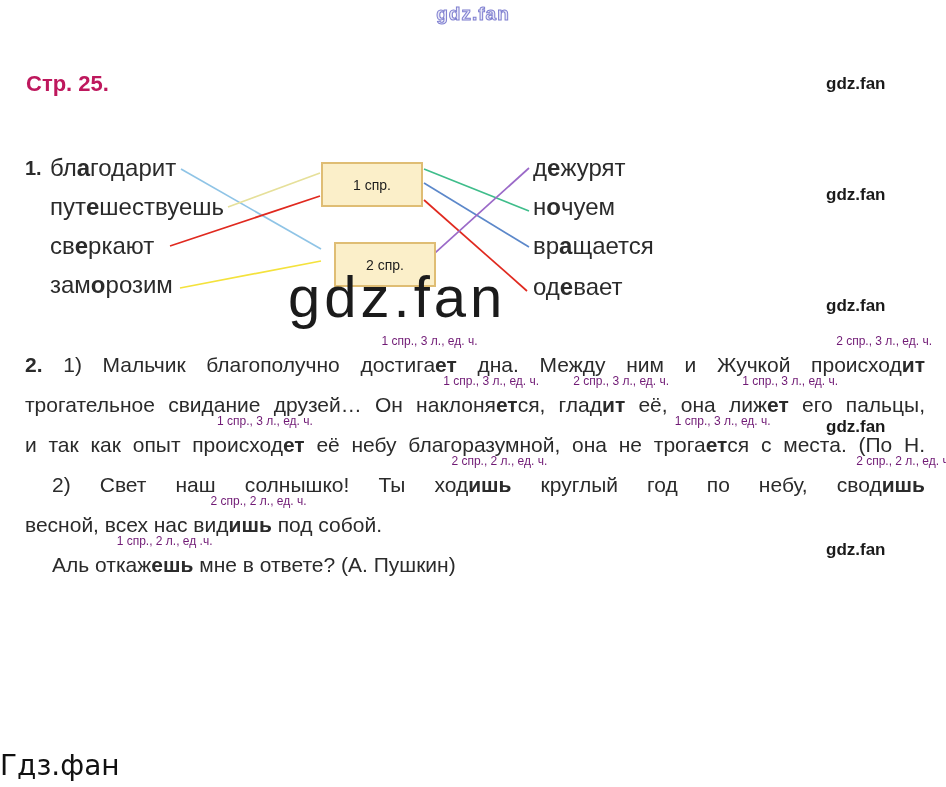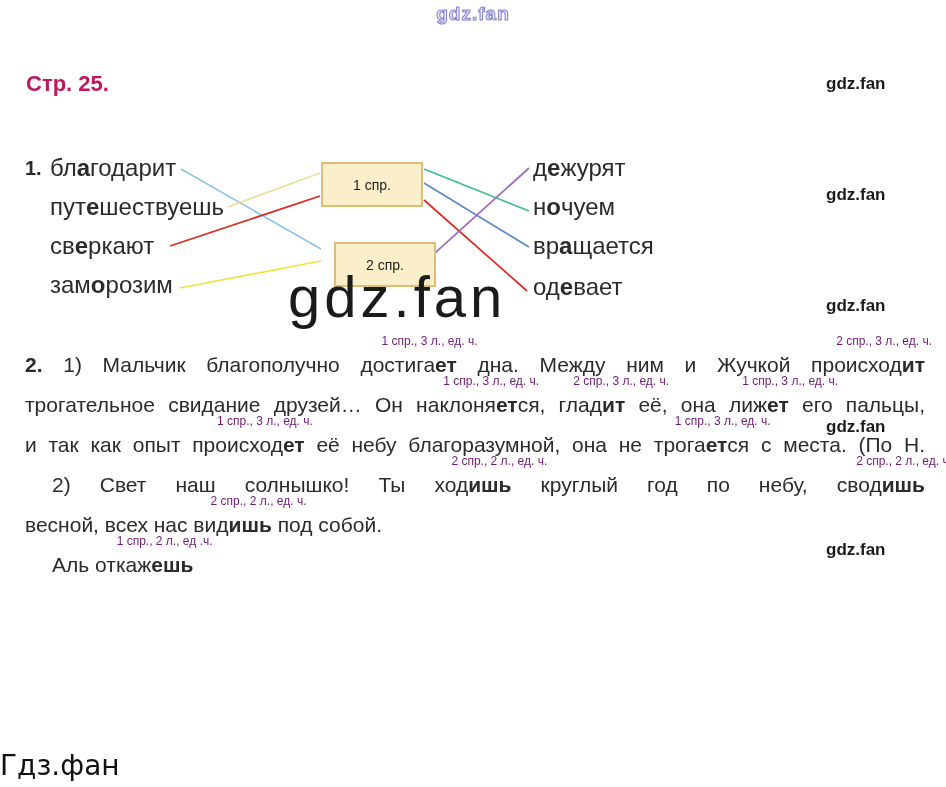--- a/index.html
+++ b/index.html
@@ -98,14 +98,14 @@
 <div class="abs ex1-word rw rw1"><span>н</span><b>о</b><span>чуем</span></div>
 <div class="abs ex1-word rw rw2"><span>вр</span><b>а</b><span>щается</span></div>
 <div class="abs ex1-word rw rw3"><span>од</span><b>е</b><span>вает</span></div>
 
 <div class="abs ex2">
   <div class="ex2line just"><b>2. </b><span>1) Мальчик благополучно </span><span class="aw"><span>достига</span><b>ет</b><span class="ann">1 спр., 3 л., ед. ч.</span></span><span> дна. Между ним и Жучкой </span><span class="aw"><span>происход</span><b>ит</b><span class="ann">2 спр., 3 л., ед. ч.</span></span></div>
   <div class="ex2line just"><span>трогательное свидание друзей… Он </span><span class="aw"><span>наклоня</span><b>ет</b><span>ся</span><span class="ann">1 спр., 3 л., ед. ч.</span></span><span>, </span><span class="aw"><span>глад</span><b>ит</b><span class="ann">2 спр., 3 л., ед. ч.</span></span><span> её, она </span><span class="aw"><span>лиж</span><b>ет</b><span class="ann">1 спр., 3 л., ед. ч.</span></span><span> его пальцы,</span></div>
   <div class="ex2line just"><span>и так как опыт </span><span class="aw"><span>происход</span><b>ет</b><span class="ann">1 спр., 3 л., ед. ч.</span></span><span> её небу благоразумной, она не </span><span class="aw"><span>трога</span><b>ет</b><span>ся</span><span class="ann">1 спр., 3 л., ед. ч.</span></span><span> с места. (По Н.</span></div>
   <div class="ex2line just tindent"><span>2) Свет наш солнышко! Ты </span><span class="aw"><span>ход</span><b>ишь</b><span class="ann">2 спр., 2 л., ед. ч.</span></span><span> круглый год по небу, </span><span class="aw"><span>свод</span><b>ишь</b><span class="ann">2 спр., 2 л., ед. ч.</span></span></div>
   <div class="ex2line"><span>весной, всех нас </span><span class="aw"><span>вид</span><b>ишь</b><span class="ann">2 спр., 2 л., ед. ч.</span></span><span> под собой.</span></div>
-  <div class="ex2line tindent"><span>Аль </span><span class="aw"><span>откаж</span><b>ешь</b><span class="ann">1 спр., 2 л., ед .ч.</span></span></div>
+  <div class="ex2line tindent"><span>Аль </span><span class="aw"><span>откаж</span><b>ешь</b><span class="ann">1 спр., 2 л., ед .ч.</span></span><span> мне в ответе? (А. Пушкин)</span></div>
 </div>
 
 </body></html>

